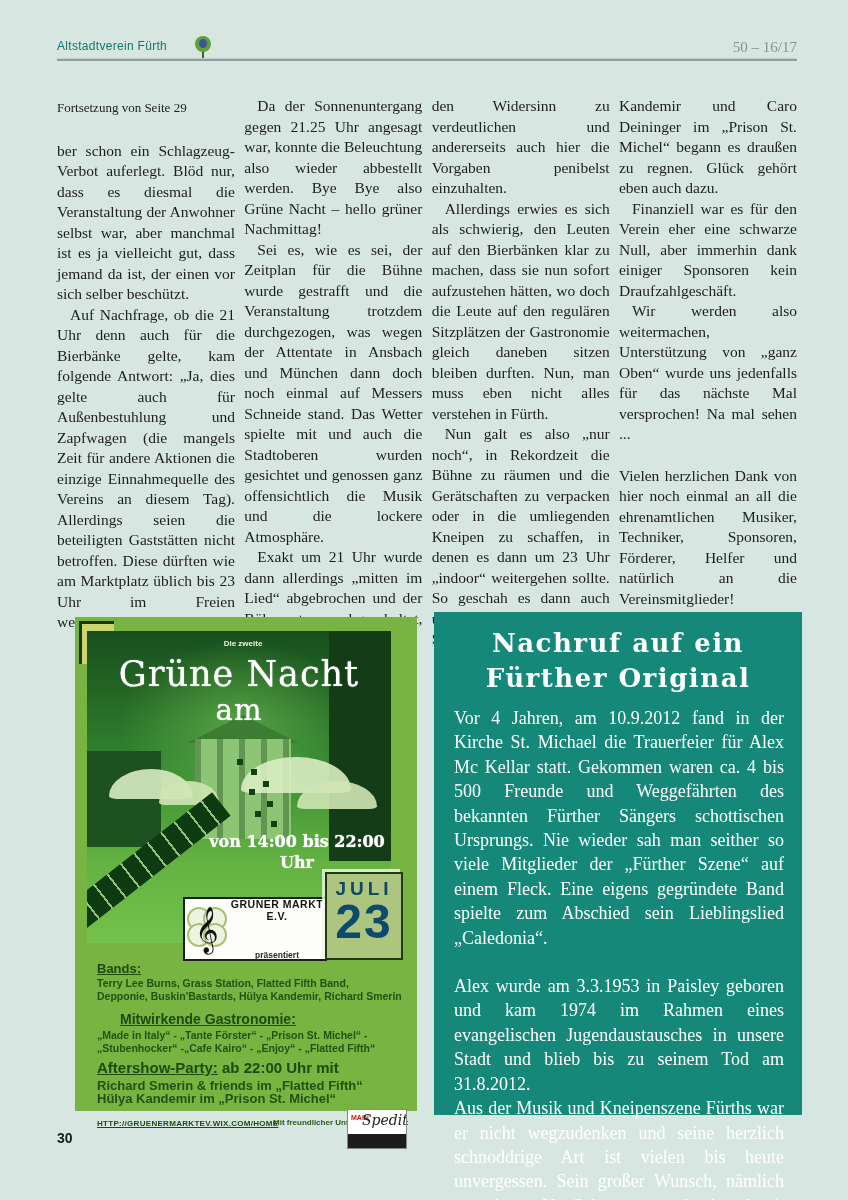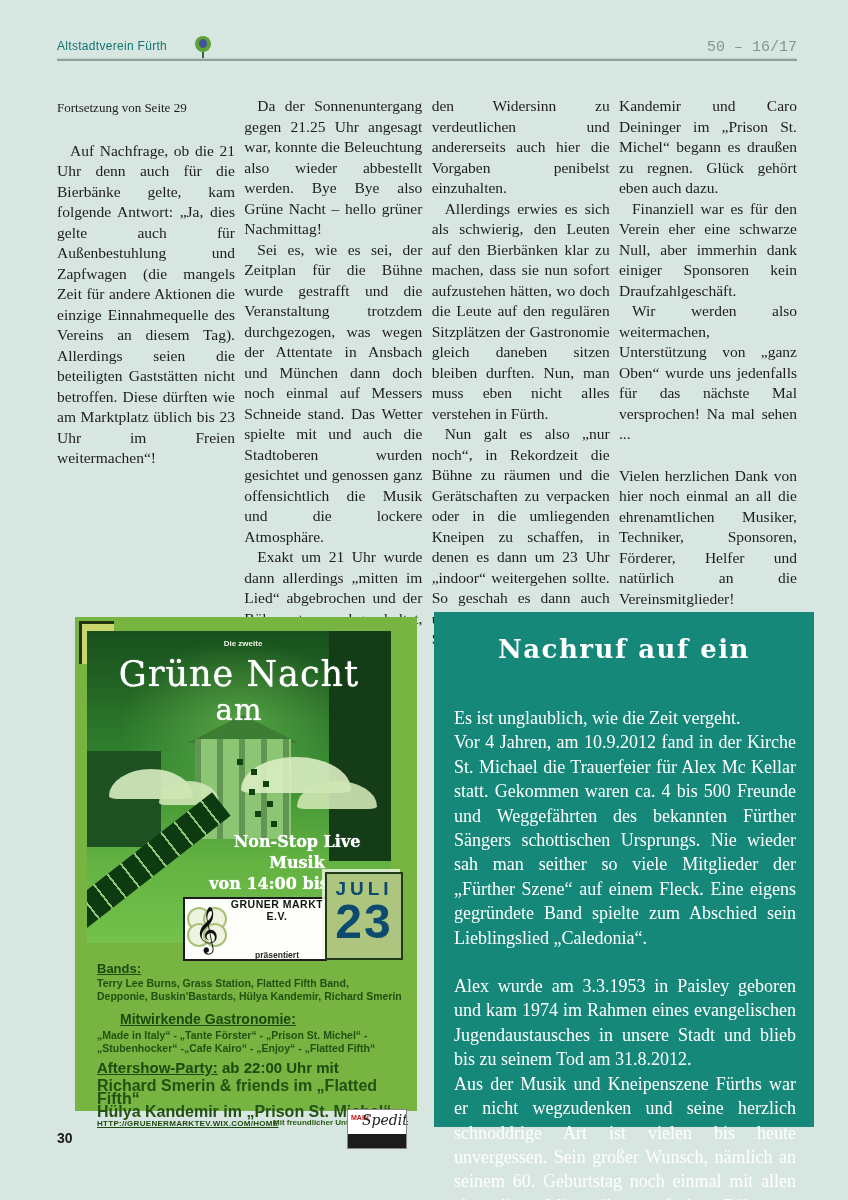--- a/index.html
+++ b/index.html
@@ -4,21 +4,21 @@
 <style>
   html,body{margin:0;padding:0;}
   .page{
     position:relative; width:848px; height:1200px;
     background:#d8e6e2; overflow:hidden;
     font-family:"Liberation Serif", serif; color:#1d1d1d;
   }
   
   .hdr-title{position:absolute; left:57px; top:39px; font-family:"Liberation Sans",sans-serif;
     font-size:12px; color:#0f766e; letter-spacing:.3px;}
-  .hdr-issue{position:absolute; right:51px; top:39px; font-family:Liberation Mono, monospace;
+  .hdr-issue{position:absolute; right:51px; top:39px; font-family:Liberation Serif, serif;
     font-size:15px; color:#82958f;}
   .hdr-rule{position:absolute; left:57px; top:58px; width:740px; height:2px;
     background:#8d9f9b; border-top:1px solid #c3cfcb;}
   .hdr-pin{position:absolute; left:194px; top:36px; width:18px; height:26px;}
   .hdr-pin .stem{position:absolute; left:8px; top:12px; width:2px; height:12px; background:#2e6b2b;}
   .hdr-pin .ball{position:absolute; left:1px; top:0; width:16px; height:16px; border-radius:50%;
     background:#5ca437;}
   .hdr-pin .core{position:absolute; left:5px; top:3px; width:8px; height:9px; border-radius:50%;
     background:#44519f;}
   
@@ -89,36 +89,36 @@
     color:#141414; letter-spacing:.5px;}
   .pres-sub{font-family:"Liberation Sans",sans-serif; font-size:8.5px; font-weight:bold; color:#2a2a2a;margin-top:28px;}
   .plist{position:absolute; left:22px; right:14px; font-family:"Liberation Sans",sans-serif;
     color:#225112;}
   .ph{font-weight:bold; text-decoration:underline; color:#1d4a0e;}
   .bands-h{top:344px; font-size:13px;}
   .bands-l{top:360px; font-size:10.5px; font-weight:bold; line-height:13px;}
   .gastro-h{top:394px; font-size:14px;margin-left:23px;}
   .gastro-l{top:412px; font-size:10.5px; font-weight:bold; line-height:13px;}
   .after-h{top:442px; font-size:15px; font-weight:bold; color:#1d4a0e;}
-  .after-l{top:462px; font-size:16px; font-weight:bold; line-height:13px;}
+  .after-l{top:462px; font-size:13px; font-weight:bold; line-height:13px;}
   .bottom-row{position:absolute; left:22px; right:8px; top:492px; height:40px;
     font-family:"Liberation Sans",sans-serif;}
   .purl{position:absolute; left:0; top:10px; font-size:8px; font-weight:bold;
     text-decoration:underline; color:#1d4a0e; letter-spacing:.3px;}
   .support{position:absolute; left:176px; top:9px; font-size:8px; font-weight:bold; color:#2a5a14;}
   .sponsor{position:absolute; right:2px; top:0; width:58px; height:38px; border:1px solid #888;
     background:#fff; overflow:hidden;}
   .sponsor .blk{position:absolute; left:0; right:0; bottom:0; height:14px; background:#1c1c1c;}
   .sponsor .main{position:absolute; left:3px; top:4px; font-size:7px; font-weight:bold;
     color:#c01818; background:#fff;}
   .sponsor .script{position:absolute; left:14px; top:2px; font-family:"DejaVu Serif",serif;
     font-style:italic; font-size:14px; color:#222;}
   
   .obit{position:absolute; left:434px; top:612px; width:364px; height:499px;
-    background:#15887a; color:#fff; padding:8px;}
+    background:#15887a; color:#fff; padding:2px;}
   .obit-title{margin-top:12px; text-align:center; font-weight:bold; font-size:26px;
     line-height:35px; letter-spacing:1.5px; font-family:"DejaVu Serif",serif;}
   .obit-body{position:absolute; left:20px; right:18px; top:94px; font-size:18px;
     line-height:24.4px; text-align:justify; hyphens:auto; -webkit-hyphens:auto;}
   .obit-body p{margin:0;}
   .obit-body p.gap{margin-top:24px;}
   
   .pagenum{position:absolute; left:57px; top:1130px; font-family:"Liberation Sans",sans-serif;
     font-size:14px; font-weight:bold; color:#1a1a1a;}
 </style>
@@ -132,20 +132,21 @@
     <span class="stem"></span>
     <span class="ball"></span>
     <span class="core"></span>
   </div>
   <div class="hdr-issue">50 – 16/17</div>
   <div class="hdr-rule"></div>
 
   <div class="article">
     <div class="col">
       <p class="cont-note">Fortsetzung von Seite 29</p>
+      <p>ber schon ein Schlagzeug-Verbot auferlegt. Blöd nur, dass es diesmal die Veranstaltung der Anwohner selbst war, aber manchmal ist es ja vielleicht gut, dass jemand da ist, der einen vor sich selber beschützt.</p>
       <p class="ind">Auf Nachfrage, ob die 21 Uhr denn auch für die Bierbänke gelte, kam folgende Antwort: „Ja, dies gelte auch für Außenbestuhlung und Zapfwagen (die mangels Zeit für andere Aktionen die einzige Einnahmequelle des Vereins an diesem Tag). Allerdings seien die beteiligten Gaststätten nicht betroffen. Diese dürften wie am Marktplatz üblich bis 23 Uhr im Freien weitermachen“!</p>
     </div>
     <div class="col">
       <p class="ind">Da der Sonnenuntergang gegen 21.25 Uhr angesagt war, konnte die Beleuchtung also wieder abbestellt werden. Bye Bye also Grüne Nacht – hello grüner Nachmittag!</p>
       <p class="ind">Sei es, wie es sei, der Zeitplan für die Bühne wurde gestrafft und die Veranstaltung trotzdem durchgezogen, was wegen der Attentate in Ansbach und München dann doch noch einmal auf Messers Schneide stand. Das Wetter spielte mit und auch die Stadtoberen wurden gesichtet und genossen ganz offensichtlich die Musik und die lockere Atmosphäre.</p>
       <p class="ind">Exakt um 21 Uhr wurde dann allerdings „mitten im Lied“ abgebrochen und der Bühnenstrom abgeschaltet, um einerseits</p>
     </div>
     <div class="col">
       <p>den Widersinn zu verdeutlichen und andererseits auch hier die Vorgaben penibelst einzuhalten.</p>
       <p class="ind">Allerdings erwies es sich als schwierig, den Leuten auf den Bierbänken klar zu machen, dass sie nun sofort aufzustehen hätten, wo doch die Leute auf den regulären Sitzplätzen der Gastronomie gleich daneben sitzen bleiben durften. Nun, man muss eben nicht alles verstehen in Fürth.</p>
@@ -173,21 +174,20 @@
       <div class="umb umb-r"></div>
       <div class="umb umb-r2"></div>
       <div class="guitar"></div>
       <div class="notes"></div>
       <div class="edition">Die zweite</div>
       <div class="poster-title">
         <div class="pt1">Grüne Nacht</div>
         <div class="pt2">am</div>
       </div>
       <div class="music">
-        <div>Non-Stop Live Musik</div>
         <div>von 14:00 bis 22:00 Uhr</div>
       </div>
     </div>
 
     <div class="presenter">
       <span class="clover">
         <i class="l1"></i>
           <i class="l2"></i>
           <i class="l3"></i>
           <i class="l4"></i>
@@ -229,23 +229,23 @@
         <span class="main">MAIN</span>
         <span class="script">Spedition</span>
         <span class="blk"></span>
       </div>
     </div>
   </div>
 
   <div class="obit">
     <div class="obit-title">
       <div>Nachruf auf ein</div>
+      <div>Fürther Original</div>
     </div>
     <div class="obit-body">
-      <p>Es ist unglaublich, wie die Zeit vergeht.</p>
       <p>Vor 4 Jahren, am 10.9.2012 fand in der Kirche St. Michael die Trauerfeier für Alex Mc Kellar statt. Gekommen waren ca. 4 bis 500 Freunde und Weggefährten des bekannten Fürther Sängers schottischen Ursprungs. Nie wieder sah man seither so viele Mitglieder der „Fürther Szene“ auf einem Fleck. Eine eigens gegründete Band spielte zum Abschied sein Lieblingslied „Caledonia“.</p>
       <p class="gap">Alex wurde am 3.3.1953 in Paisley geboren und kam 1974 im Rahmen eines evangelischen Jugendaustausches in unsere Stadt und blieb bis zu seinem Tod am 31.8.2012.</p>
       <p>Aus der Musik und Kneipenszene Fürths war er nicht wegzudenken und seine herzlich schnoddrige Art ist vielen bis heute unvergessen. Sein großer Wunsch, nämlich an seinem 60. Geburtstag noch einmal mit allen ehemaligen Mitmusikern auf einer Bühne zu stehen, ging leider nicht mehr in Erfüllung.</p>
 
     </div>
   </div>
 
   <div class="pagenum">30</div>
 </div>
 

